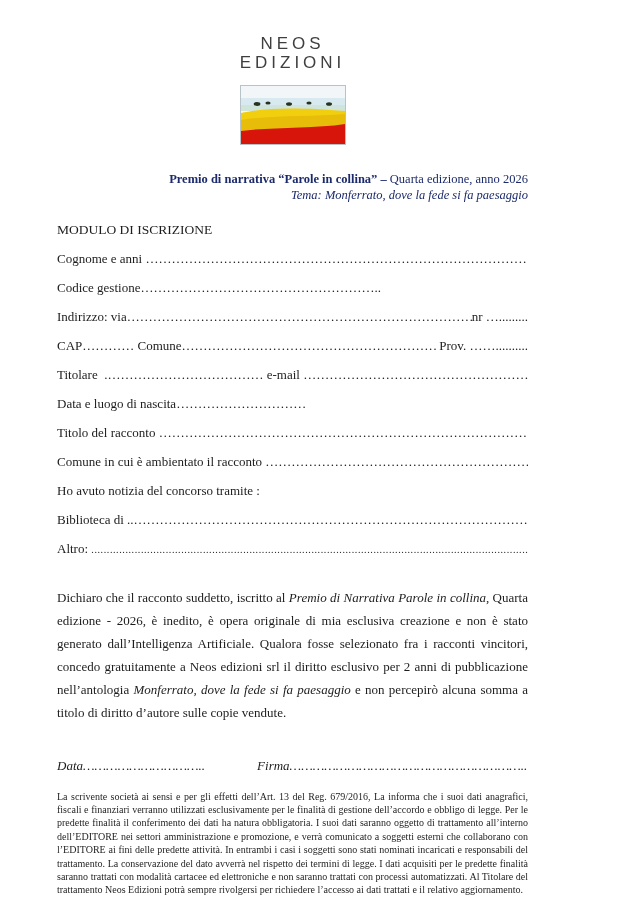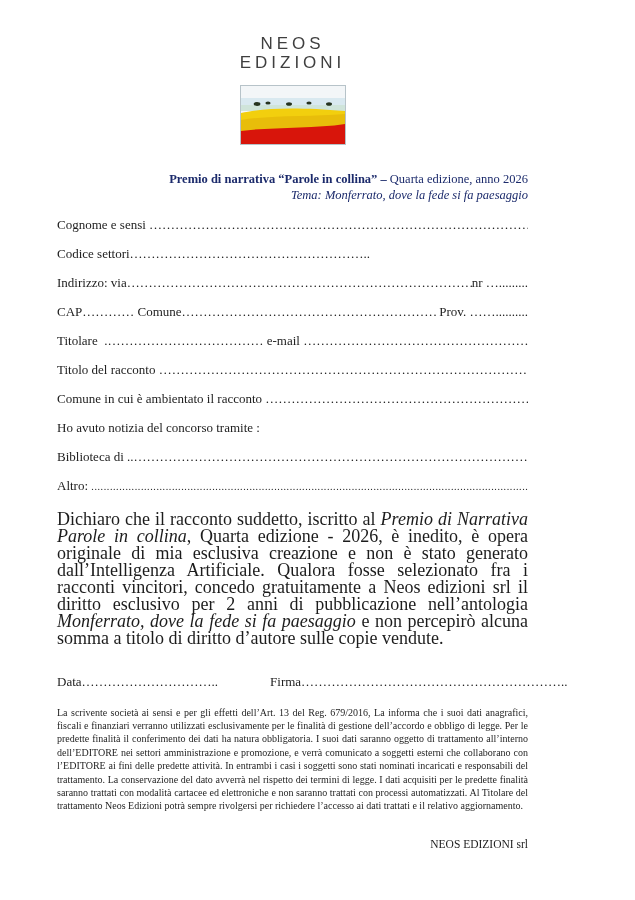--- a/index.html
+++ b/index.html
@@ -37,25 +37,25 @@
     overflow: hidden;
     font-size: 13px; line-height: 16px;
     margin-top: 13px;
     white-space: nowrap;
   }
   .label, .tail, .plain { white-space: pre; flex: 0 0 auto; }
   .fill { flex: 1 1 auto; overflow: hidden; white-space: nowrap; }
   .fill.fine { font-size: 10px; letter-spacing: 0.6px; }
 
   
-  .decl { margin-top: 16px; font-size: 18px; line-height: 17px; text-align: justify; }
+  .decl { margin-top: 28px; font-size: 13px; line-height: 23px; text-align: justify; }
   .decl .it { font-style: italic; }
 
   
-  .sig { margin-top: 27px; font-size: 13px; display: flex; white-space: pre; }
+  .sig { margin-top: 34px; font-size: 13px; display: flex; white-space: pre; font-style: italic; }
   .sig .firma { margin-left: 52px; }
 
   
   .privacy { margin-top: 16px; font-size: 10px; line-height: 13.4px; text-align: justify; color: #1e1e1e; }
 
   
   .footer { margin-top: 24px; text-align: right; font-size: 11.5px; line-height: 14.5px; }
 </style>
 </head>
 <body>
@@ -83,47 +83,51 @@
     </svg>
   </div>
 
   <div class="header">
     <div>
       <span class="t-bold">Premio di narrativa “Parole in collina” –</span><span> Quarta edizione, anno 2026</span>
     </div>
     <div class="subtitle">Tema: Monferrato, dove la fede si fa paesaggio</div>
   </div>
 
+  <div class="modulo">MODULO DI ISCRIZIONE</div>
 
   <div class="field">
-    <span class="label">Cognome e sensi </span>
+    <span class="label">Cognome e anni </span>
     <span class="fill">………………………………………………………………………………………………………………………………………………………………</span>
   </div>
 
   <div class="field">
-    <span class="plain">Codice settori………………………………………………..</span>
+    <span class="plain">Codice gestione………………………………………………..</span>
   </div>
 
   <div class="field">
     <span class="label">Indirizzo: via</span>
     <span class="fill">………………………………………………………………………………………………………………………………………………………………</span>
     <span class="tail">nr ….........</span>
   </div>
 
   <div class="field">
     <span class="label">CAP………… Comune</span>
     <span class="fill">………………………………………………………………………………………………………………………………………………………………</span>
     <span class="tail"> Prov. ……..........</span>
   </div>
 
   <div class="field">
     <span class="label">Titolare  .……………………………… e-mail </span>
     <span class="fill">………………………………………………………………………………………………………………………………………………………………</span>
   </div>
 
+  <div class="field">
+    <span class="plain">Data e luogo di nascita…………………………</span>
+  </div>
 
   <div class="field">
     <span class="label">Titolo del racconto </span>
     <span class="fill">………………………………………………………………………………………………………………………………………………………………</span>
   </div>
 
   <div class="field">
     <span class="label">Comune in cui è ambientato il racconto </span>
     <span class="fill">………………………………………………………………………………………………………………………………………………………………</span>
   </div>

